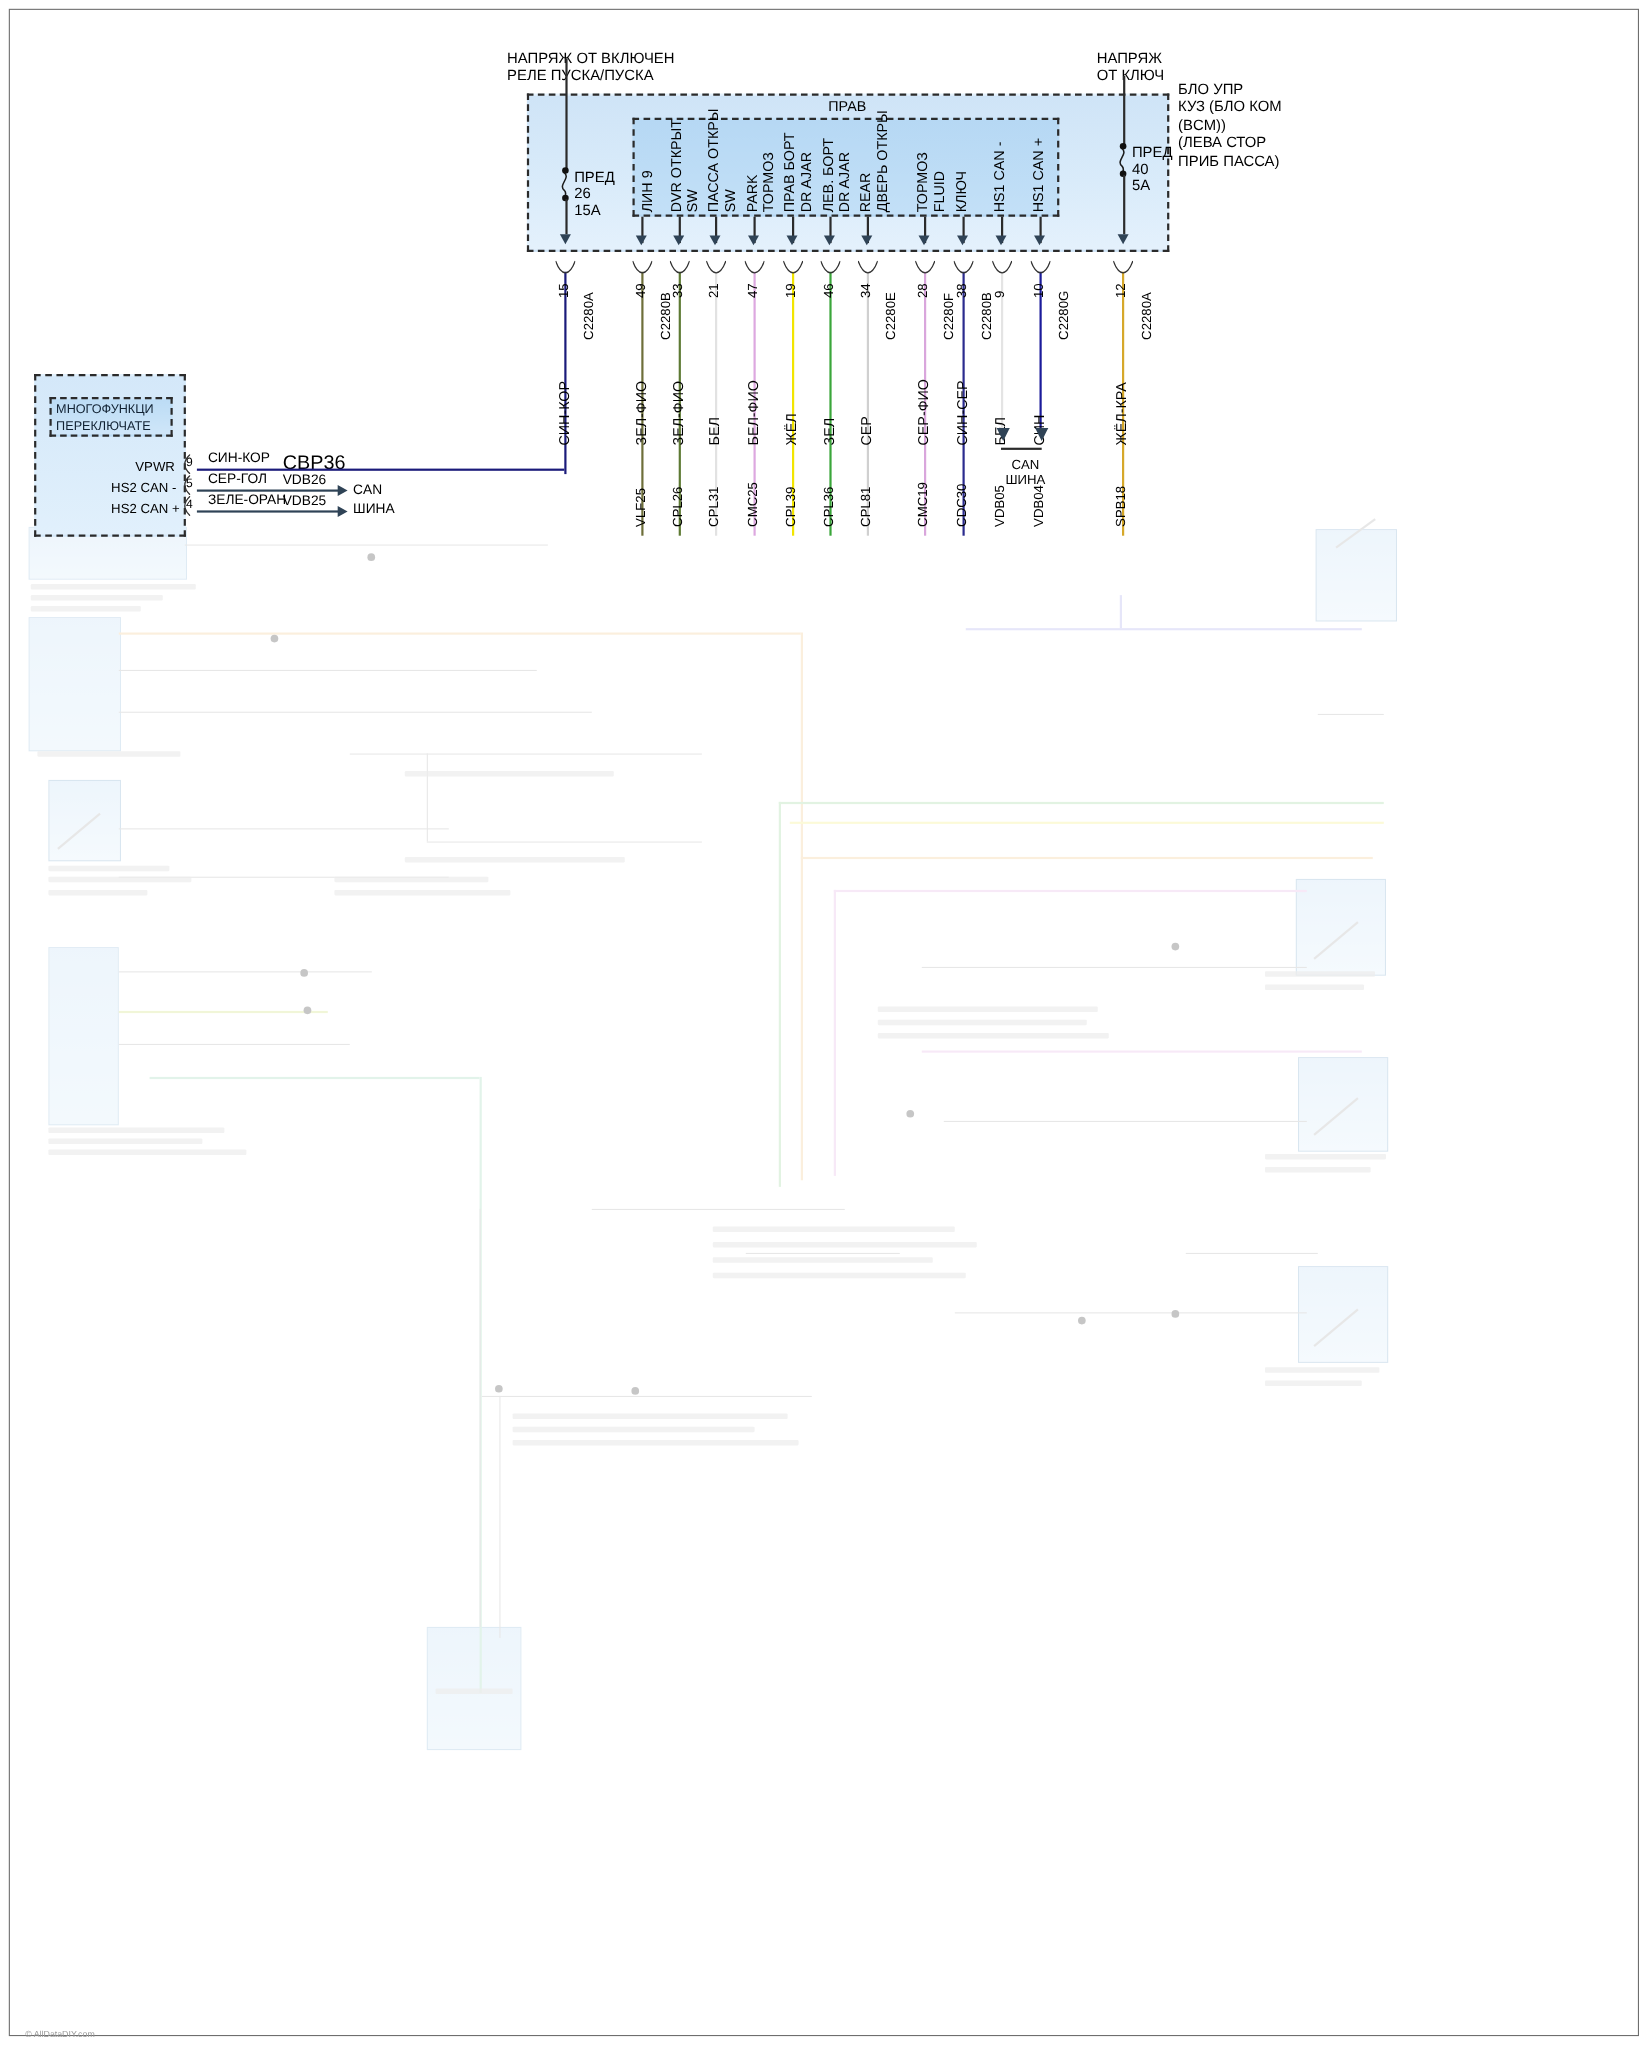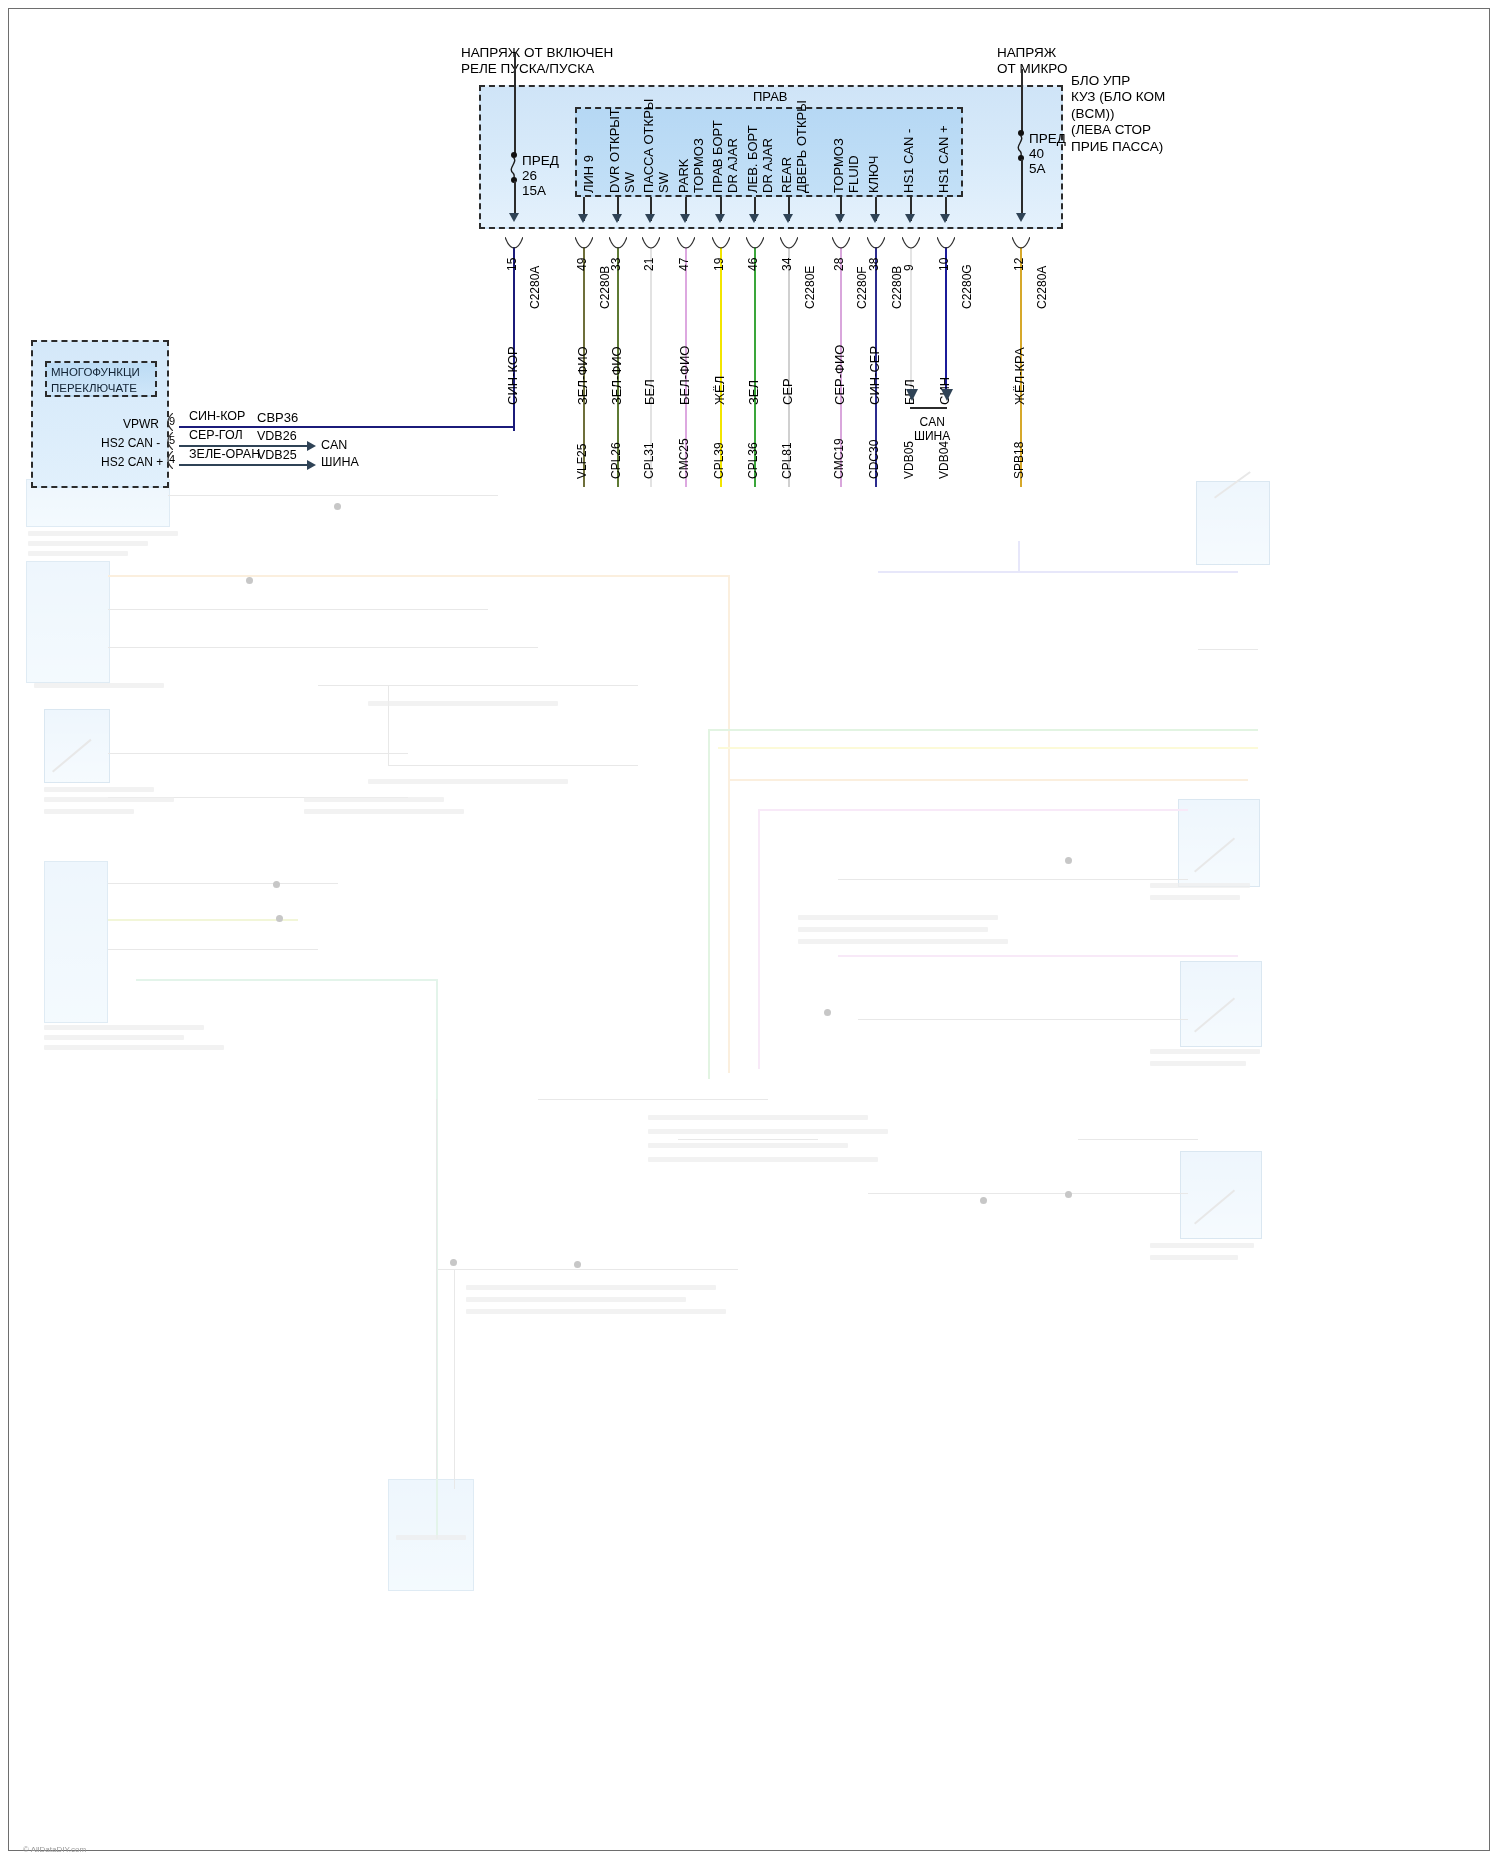--- a/index.html
+++ b/index.html
@@ -152,21 +152,21 @@
       <div class="g-blur" style="left:1132px;top:570px;width:110px;height:5px;"></div>
       <div class="g-blur" style="left:1132px;top:582px;width:96px;height:5px;"></div>
       <div class="g-blur" style="left:1132px;top:764px;width:104px;height:5px;"></div>
       <div class="g-blur" style="left:1132px;top:776px;width:88px;height:5px;"></div>
       <div class="g-blur" style="left:378px;top:1056px;width:70px;height:5px;"></div>
     </div>
 
     <div class="txt" style="left: 452px; top: 36px; font-size: 13.5px; white-space: pre;">НАПРЯЖ ОТ ВКЛЮЧЕН
 РЕЛЕ ПУСКА/ПУСКА</div>
     <div class="txt" style="left: 988px; top: 36px; font-size: 13.5px; white-space: pre;">НАПРЯЖ
-ОТ МИКРО</div>
+ОТ КЛЮЧ</div>
 
     <div class="dashbox bcm-outer" style="left:470px;top:76px;width:584px;height:144px;"></div>
 
     <div class="dashbox micro-inner" style="left:566px;top:98px;width:388px;height:90px;"></div>
     <div class="txt" style="left:744px;top:80px;font-size:13px;">ПРАВ</div>
 
     <div class="txt" style="left: 1062px; top: 64px; font-size: 13.5px; line-height: 1.22; white-space: pre;">БЛО УПР
 КУЗ (БЛО КОМ
 (BCM))
 (ЛЕВА СТОР
@@ -367,21 +367,21 @@
 ПЕРЕКЛЮЧАТЕ</div>
 
     <div>
 
       <div class="txt sm" style="left:114px;top:408px;font-size:12px;">VPWR</div>
       <div class="txt xs" style="left:160px;top:406px;">9</div>
       <svg class="abs" style="left:152px;top:404px;" width="12" height="18">
           <path d="M12,0 Q2,9 12,18" stroke="#333" stroke-width="1.2" fill="none"></path>
         </svg>
       <div class="txt sm" style="left:180px;top:400px;font-size:12.5px;">СИН-КОР</div>
-      <div class="txt sm" style="left:248px;top:401px;font-size:13px;">CBP36</div>
+      <div class="txt sm" style="left:248px;top:401px;font-size:18px;">CBP36</div>
       <div class="wline" style="left:170px;top:417px;width:334px;height:1.6px;background:#1b1b7a;"></div>
 
       <div class="txt sm" style="left:92px;top:427px;font-size:12px;">HS2 CAN -</div>
       <div class="txt xs" style="left:160px;top:425px;">5</div>
       <svg class="abs" style="left:152px;top:423px;" width="12" height="18">
           <path d="M12,0 Q2,9 12,18" stroke="#333" stroke-width="1.2" fill="none"></path>
         </svg>
       <div class="txt sm" style="left:180px;top:419px;font-size:12.5px;">СЕР-ГОЛ</div>
       <div class="txt sm" style="left:248px;top:420px;font-size:12.5px;">VDB26</div>
       <div class="wline" style="left:170px;top:436px;width:130px;height:1.6px;background:#2f4356;"></div>

